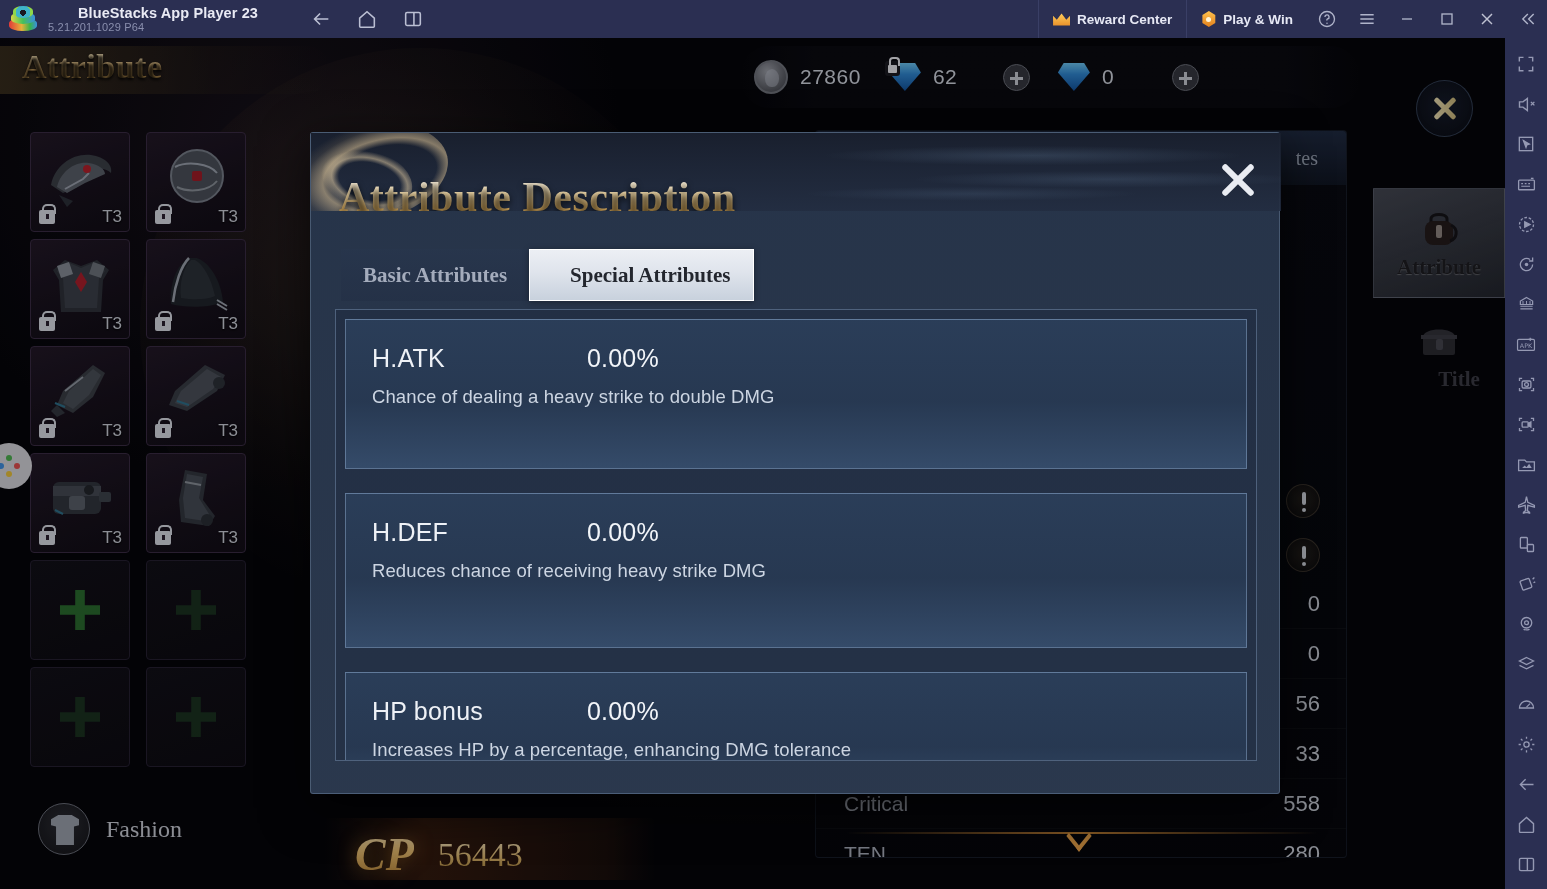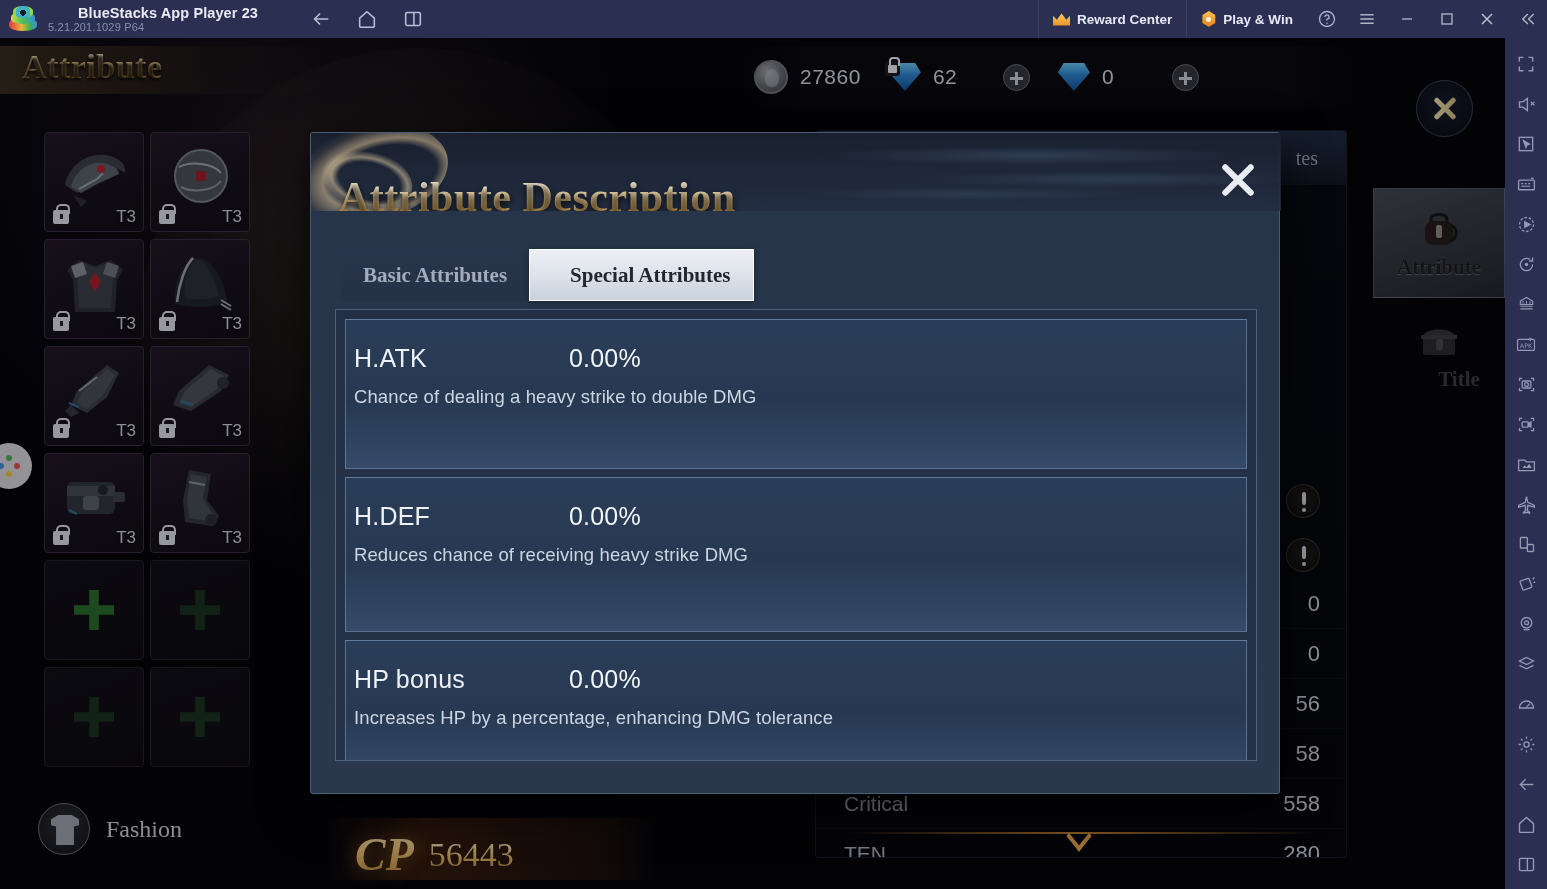--- a/index.html
+++ b/index.html
@@ -138,22 +138,22 @@
   }
   .hdr-close::before, .hdr-close::after {
     content:""; position:absolute; left: 14px; top: 25px; width: 28px; height: 5px;
     background: linear-gradient(90deg,#e8dcb0,#cbb87c); border-radius: 2px;
   }
   .hdr-close::before { transform: rotate(45deg); }
   .hdr-close::after { transform: rotate(-45deg); }
 
   
   .equip-grid {
-    position: absolute; left: 44px; top: 94px;
-    display: grid; grid-template-columns: repeat(2, 100px); gap: 7px 6px;
+    position: absolute; left: 30px; top: 94px;
+    display: grid; grid-template-columns: repeat(2, 100px); gap: 7px 16px;
   }
   .equip-cell {
     width: 100px; height: 100px; position: relative;
     background: linear-gradient(160deg,#221827,#17111c 60%,#120d16);
     border: 1px solid #3a2c44; border-radius: 4px;
   }
   .equip-cell.empty { background: linear-gradient(160deg,#121018,#0d0b12); border-color: #262032; }
   .equip-cell .tier {
     position:absolute; right: 7px; bottom: 4px; color: #c9ccd6; font-size: 17px; font-weight: 500;
     text-shadow: 0 1px 2px #000;
@@ -182,21 +182,21 @@
     position: relative;
   }
   .fashion-ic .shirt {
     position:absolute; left:12px; top:11px; width:28px; height:30px;
     background:#9aa0ab;
     clip-path: polygon(26% 0,74% 0,100% 14%,100% 34%,82% 38%,82% 100%,18% 100%,18% 38%,0 34%,0 14%);
   }
   .fashion-label { font-family:"Liberation Serif",serif; font-size: 24px; color: #c7cad3; }
 
   .cp-badge {
-    position: absolute; left: 355px; top: 790px; display: flex; align-items: center; gap: 15px;
+    position: absolute; left: 355px; top: 790px; display: flex; align-items: center; gap: 24px;
   }
   .cp-bg { position:absolute; left:-30px; top:-10px; width: 330px; height: 62px;
     background: linear-gradient(90deg, rgba(120,60,25,.0), rgba(120,58,22,.40) 30%, rgba(90,45,18,.25) 85%, rgba(0,0,0,0));
     border-radius: 4px;}
   .cp-label {
     position:relative; font-family:"Liberation Serif",serif; font-style: italic; font-weight: bold;
     font-size: 46px;
     background: linear-gradient(180deg,#fff4d2,#e8c279 45%,#a8742c);
     -webkit-background-clip:text; background-clip:text; color:transparent;
     text-shadow: 0 0 18px rgba(230,160,60,.5);
@@ -332,22 +332,22 @@
     position:absolute; left: 24px; top: 176px; width: 922px; height: 452px;
     background: rgba(26,38,58,.34);
     border: 1px solid rgba(150,180,215,.38);
     padding: 9px;
     overflow: hidden;
   }
   .attr-card {
     position: relative; width: 100%;
     background: linear-gradient(180deg, rgba(44,64,92,.85) 0%, rgba(40,58,84,.85) 55%, rgba(56,80,112,.85) 100%);
     border: 1px solid rgba(150,180,215,.45);
-    margin-bottom: 8px;
-    padding: 24px 26px 18px 8px;
+    margin-bottom: 24px;
+    padding: 24px 26px 18px 26px;
   }
   .attr-head { display: flex; align-items: baseline; }
   .attr-name { color: #eef1f6; font-size: 25px; width: 215px; letter-spacing: .2px; }
   .attr-value { color: #f2f5f9; font-size: 25px; letter-spacing: .2px; }
   .attr-desc { margin-top: 13px; color: #ccd5e2; font-size: 18.5px; letter-spacing: .1px; }
 </style>
 </head>
 <body>
 
 <div id="root">
@@ -509,21 +509,21 @@
         <div class="stat-row">
           <span class="stat-name"></span>
           <span class="stat-val">0</span>
         </div>
         <div class="stat-row">
           <span class="stat-name"></span>
           <span class="stat-val">56</span>
         </div>
         <div class="stat-row">
           <span class="stat-name"></span>
-          <span class="stat-val">58</span>
+          <span class="stat-val">33</span>
         </div>
         <div class="stat-row">
           <span class="stat-name">Critical</span>
           <span class="stat-val">558</span>
         </div>
         <div class="stat-row">
           <span class="stat-name">TEN</span>
           <span class="stat-val">280</span>
         </div>
       </div>

